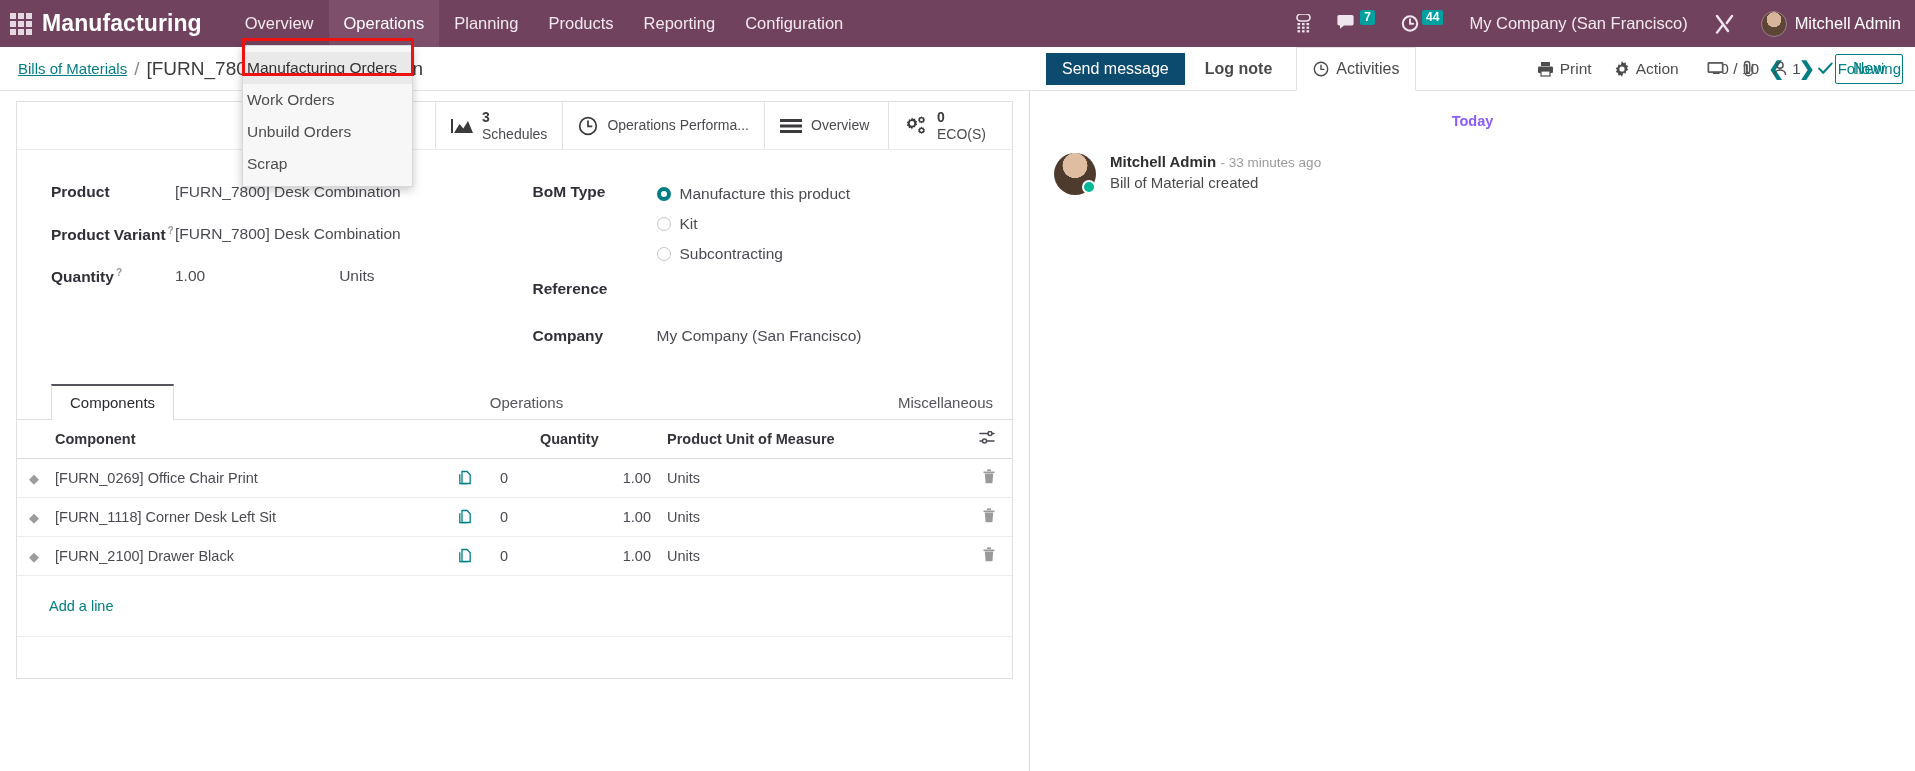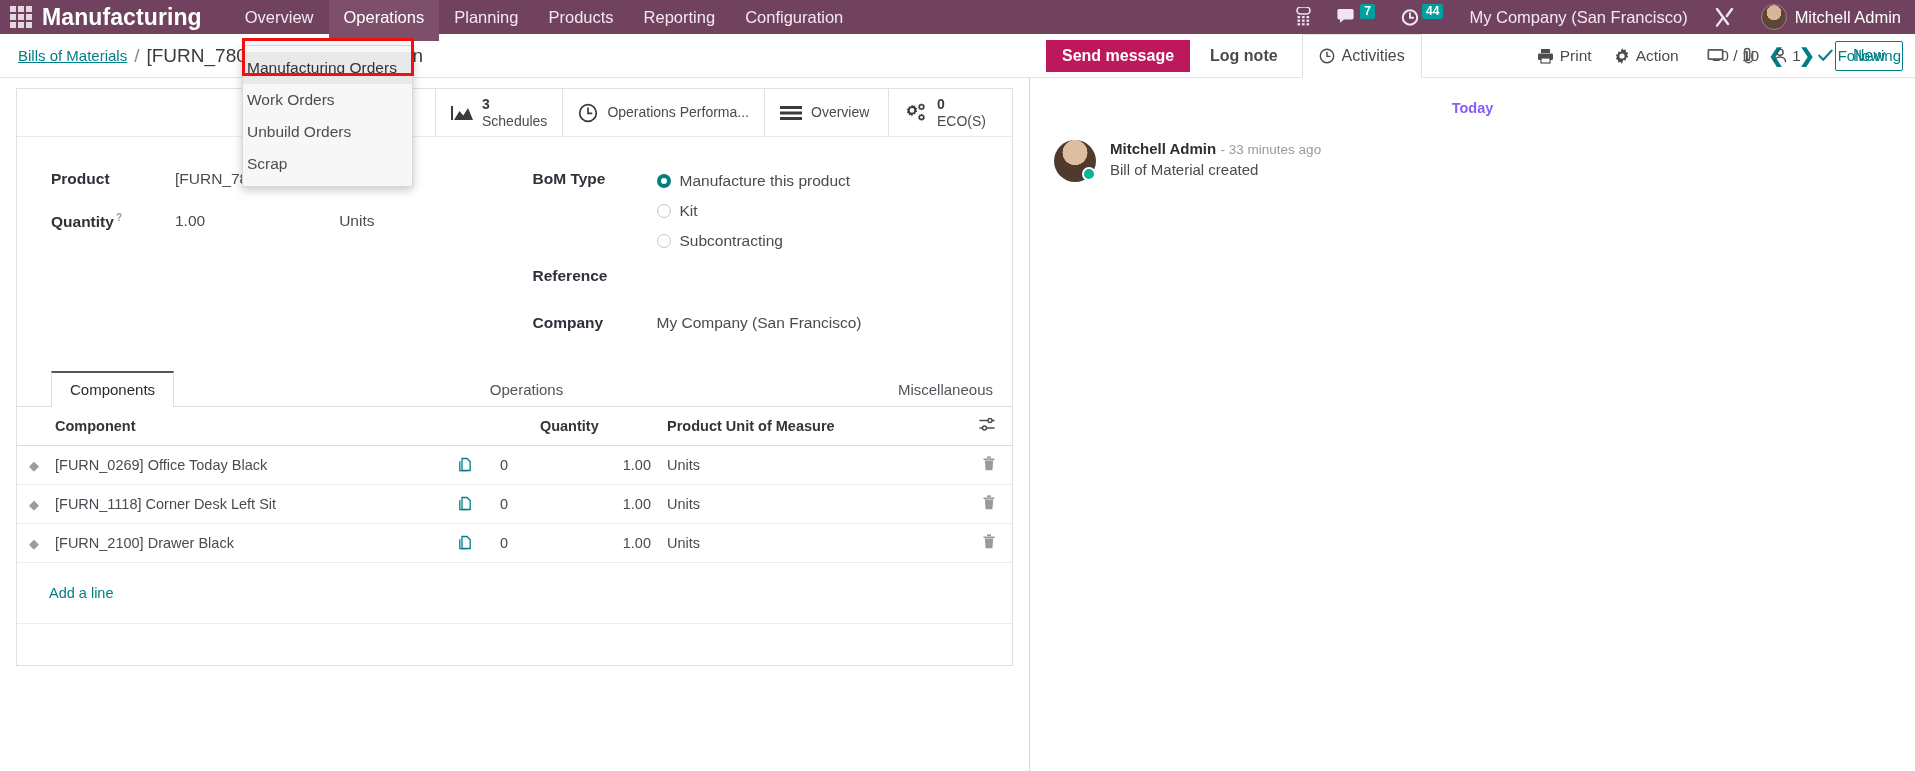--- a/index.html
+++ b/index.html
@@ -6,21 +6,21 @@
   html, body {
     width: 1915px; height: 771px;
     font-family: "Liberation Sans", sans-serif;
     background: #ffffff;
     overflow: hidden;
   }
   body { position: relative; }
 
   
   .navbar {
-    height: 34px;
+    height: 47px;
     background: #71425e;
     display: flex;
     align-items: center;
     padding: 0 14px 0 8px;
     color: #ffffff;
     position: relative;
     z-index: 40;
   }
   .apps-grid {
     width: 26px; height: 26px;
@@ -343,24 +343,24 @@
     display: flex;
     align-items: center;
     height: 44px;
     border-bottom: 1px solid #e4e4e4;
     padding: 0 14px 0 16px;
     position: relative;
     z-index: 21;
     margin-top: -44px;
   }
   .send-msg {
-    background: #be185d;
+    background: #0c4a6e;
     color: #ffffff;
     font-size: 16px;
-    font-weight: 700;
+    font-weight: 400;
     padding: 7px 16px;
     cursor: pointer;
     border: none;
   }
   .log-note {
     font-size: 16px;
     font-weight: 700;
     color: #4a4a4a;
     padding: 7px 16px;
     cursor: pointer;
@@ -599,20 +599,26 @@
             <span class="sb-num">0</span><br>
             <span>ECO(S)</span>
           </span>
         </div>
       </div>
 
       <div class="form-grid">
         <div class="col left">
           <div class="frow">
             <div class="flabel w2">Product</div>
+            <div class="fval" style="margin-left:42px;">[FURN_7800] Desk Combination</div>
+          </div>
+          <div class="frow">
+            <div class="flabel w2">
+              <span>Product Variant</span><span class="fhint">?</span>
+            </div>
             <div class="fval" style="margin-left:42px;">[FURN_7800] Desk Combination</div>
           </div>
           <div class="frow">
             <div class="flabel w2">
               <span>Quantity</span><span class="fhint">?</span>
             </div>
             <div class="fval" style="margin-left:42px;">1.00</div>
             <div class="fval units-txt">Units</div>
           </div>
         </div>
@@ -670,21 +676,21 @@
                     </g>
                     <circle cx="11" cy="2.5" r="2" fill="#fff" stroke="#4b4a52" stroke-width="1.5"></circle>
                     <circle cx="5.5" cy="10" r="2" fill="#fff" stroke="#4b4a52" stroke-width="1.5"></circle>
                   </svg>
               </th>
             </tr>
           </thead>
           <tbody>
             <tr>
               <td class="drag-cell"><span class="drag-ico">◆</span></td>
-              <td>[FURN_0269] Office Today Black</td>
+              <td>[FURN_0269] Office Chair Print</td>
               <td class="attach-cell">
                 <svg width="15" height="16" viewBox="0 0 15 16">
                     <g fill="none" stroke="#017e84" stroke-width="1.3">
                       <path d="M4 1.5h5l3.2 3.2v8.8H4z"></path>
                       <path d="M1.8 4.2v9.5h7.4"></path>
                     </g>
                   </svg>
               </td>
               <td class="zero-cell">0</td>
               <td class="td-qty">1.00</td>

